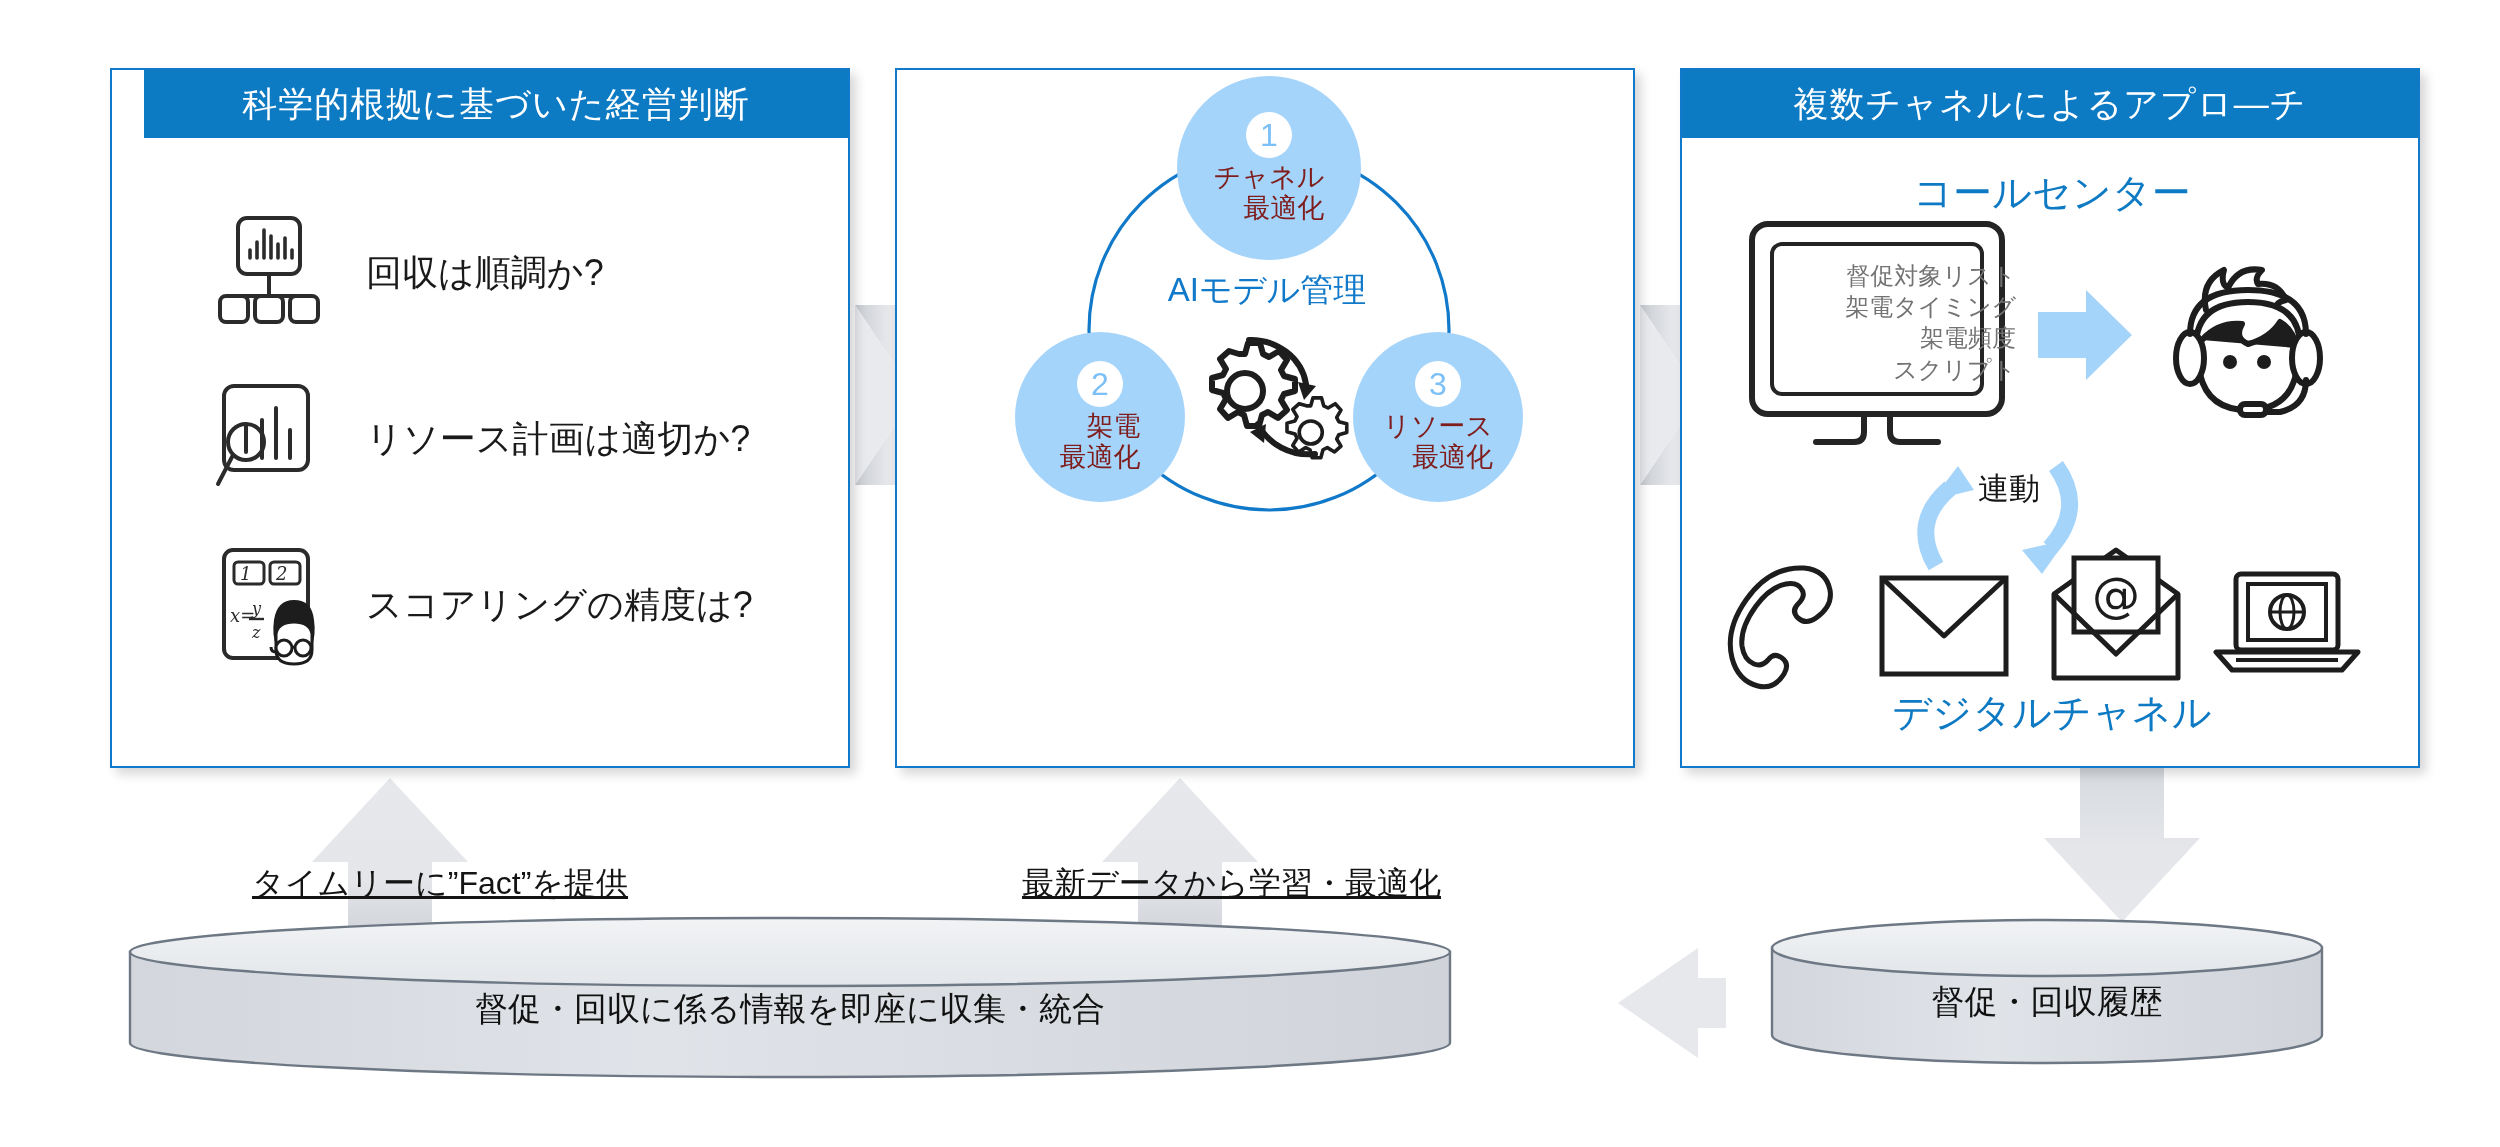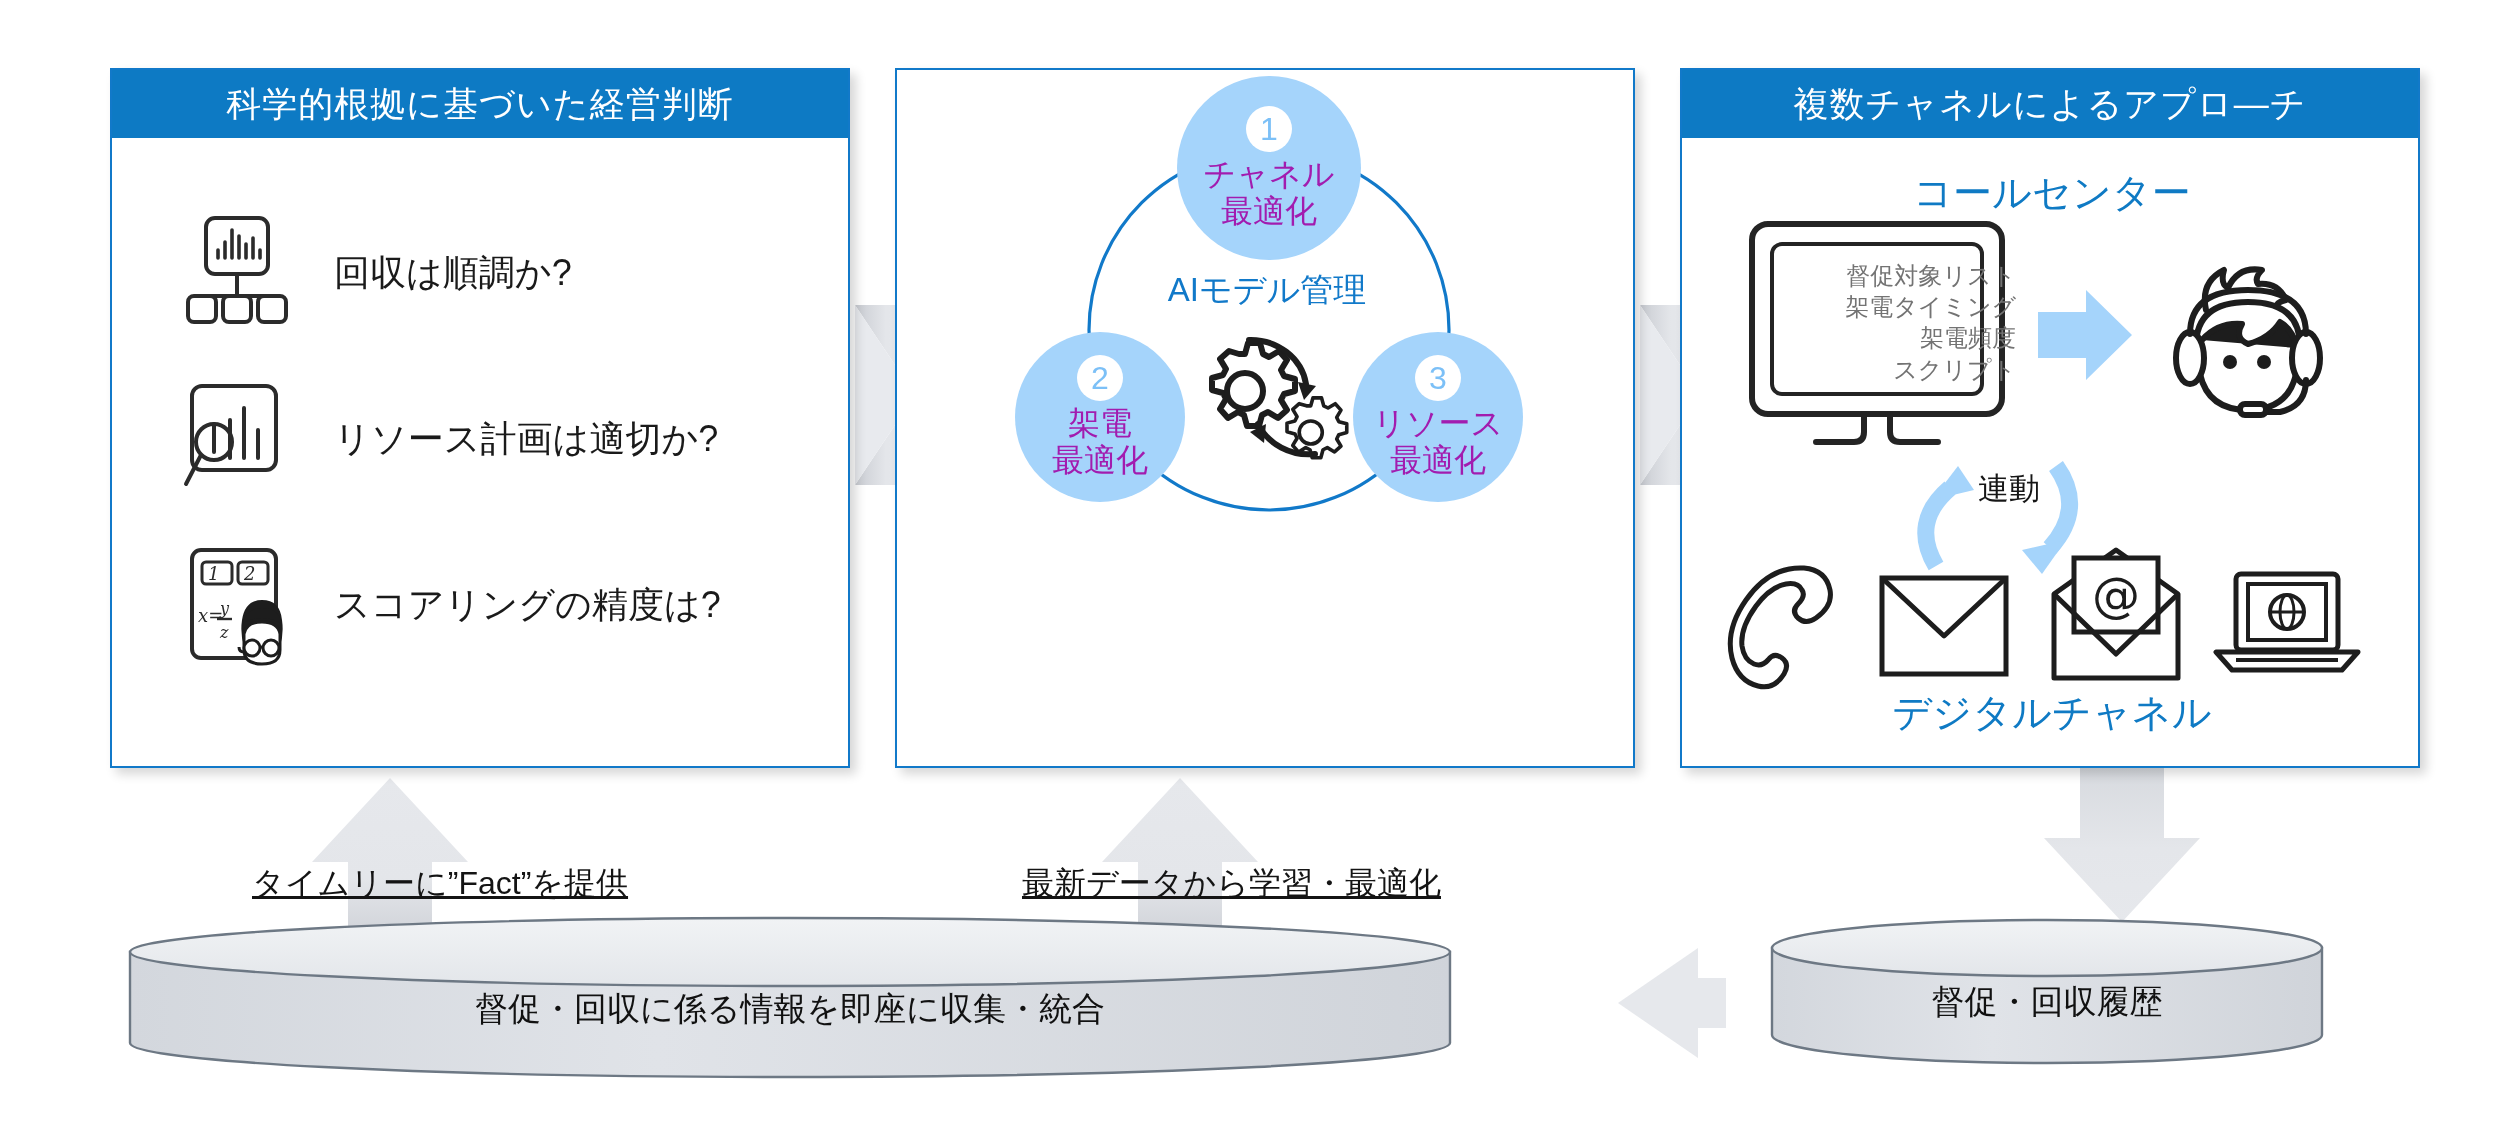--- a/index.html
+++ b/index.html
@@ -57,22 +57,22 @@
     color: #1179c9;
   }
   .circle-num {
     width: 46px; height: 46px; border-radius: 50%;
     background: #ffffff; color: #7cc0f7;
     display: flex; align-items: center; justify-content: center;
     font-size: 32px; font-weight: 500; line-height: 1;
     margin-bottom: 4px;
   }
   .circle-text {
-    font-size: 32px; line-height: 1.15; text-align: center;
-    color: #a21caf; white-space: nowrap;
+    font-size: 27px; line-height: 1.15; text-align: right;
+    color: #7f1d1d; white-space: nowrap;
   }
   .ai-label {
     position: absolute; font-size: 33px; color: #1179c9;
     white-space: nowrap; text-align: center;
   }
 
   
   .blue-caption {
     position: absolute; font-size: 39px; color: #0f7ac4;
     white-space: nowrap; text-align: center;
@@ -173,21 +173,21 @@
       <ellipse cx="2047" cy="948" rx="275" ry="28" fill="url(#cylTop)" stroke="#6d7884" stroke-width="2.4"></ellipse>
     </g>
   </svg>
 
   <div class="cyl-text" style="left:130px; width:1320px; top:987px;">督促・回収に係る情報を即座に収集・統合</div>
   <div class="cyl-text" style="left:1772px; width:550px; top:980px;">督促・回収履歴</div>
 
   <div class="flow-label" style="left:252px; top:862px;">タイムリーに”Fact”を提供</div>
   <div class="flow-label" style="left:1022px; top:862px;">最新データから学習・最適化</div>
 
-  <div class="panel" style="left:110px; top:68px; width:740px; height:700px;">
+  <div class="panel" style="left:110px; top:68px; width:740px; height:700px;padding-left:32px;">
     <div class="panel-header">科学的根拠に基づいた経営判断</div>
     <div class="panel-body">
 
       <div class="kpi-row" style="left:72px; top:76px;">
         <div class="kpi-icon">
           <svg viewBox="0 0 120 118" width="120" height="118">
             <rect x="22" y="4" width="62" height="56" rx="9" fill="none" stroke="#2b2b2b" stroke-width="4"></rect>
             <g stroke="#2b2b2b" stroke-width="3.6" stroke-linecap="round">
               <line x1="34" y1="44" x2="34" y2="36"></line>
               <line x1="41" y1="44" x2="41" y2="28"></line>

